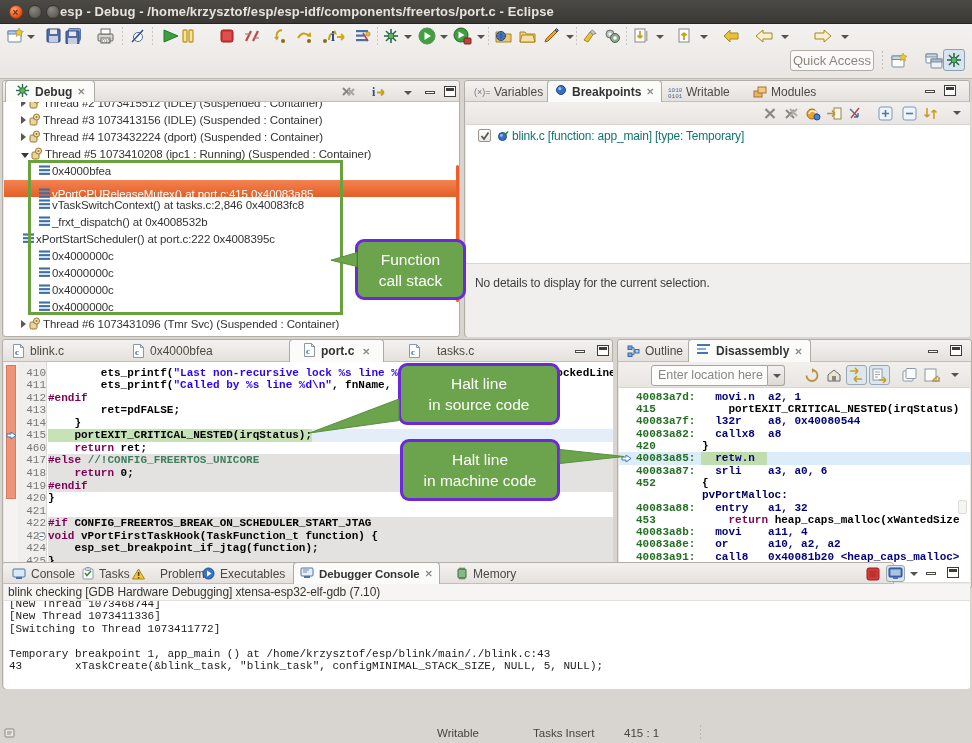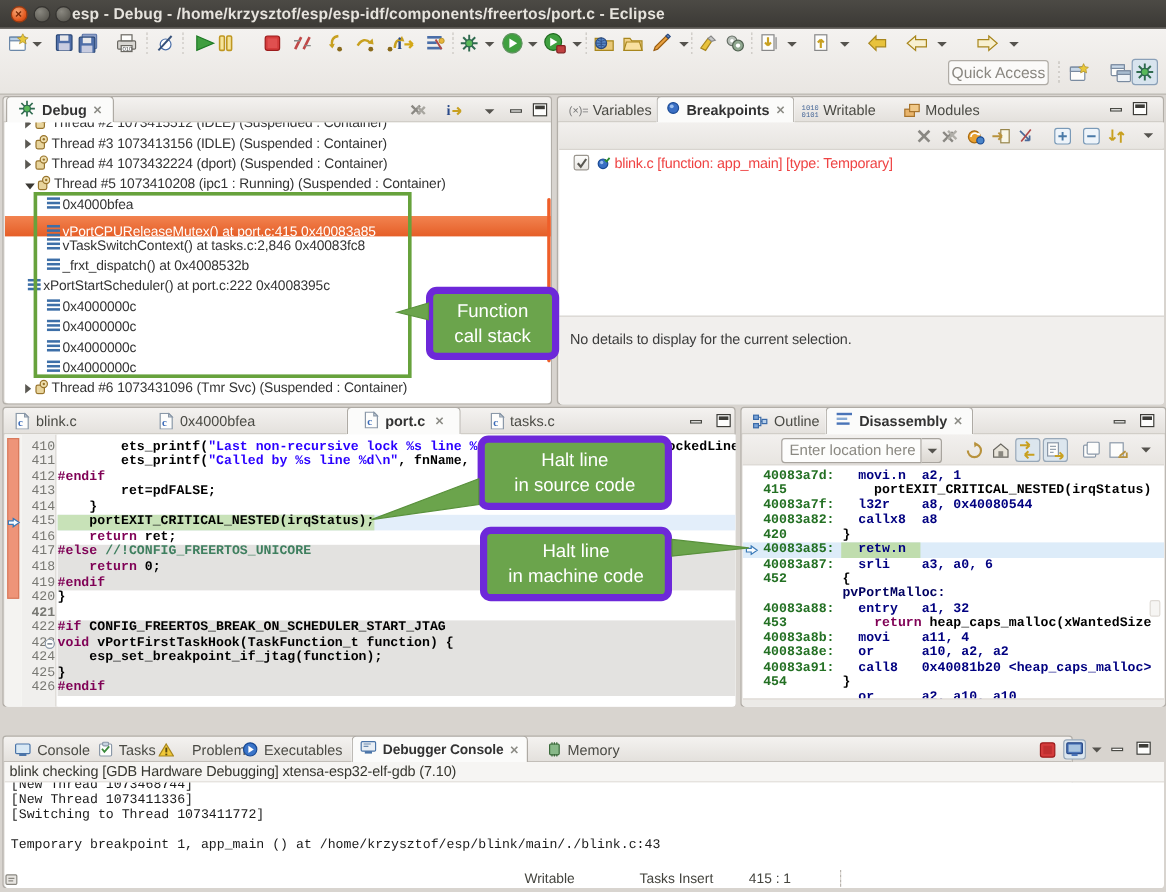--- a/index.html
+++ b/index.html
@@ -15,21 +15,21 @@
 .row{position:absolute;left:0;white-space:nowrap;display:flex;align-items:center;font-size:11.5px;color:#333;letter-spacing:-0.1px}
 .cline{position:absolute;font-family:"Liberation Mono",monospace;font-size:11px;font-weight:bold;white-space:pre;line-height:12.55px}
 .k{color:#7f0055}.s{color:#2a00ff}.cm{color:#3f7f5f}.g{color:#237023}.b{color:#000080}
 .tri-r{width:0;height:0;border-left:5px solid #5a5852;border-top:4px solid transparent;border-bottom:4px solid transparent;display:inline-block}
 .tri-d{width:0;height:0;border-top:5px solid #3a3833;border-left:4px solid transparent;border-right:4px solid transparent;display:inline-block}
 .chev{width:0;height:0;border-top:4px solid #55534e;border-left:4px solid transparent;border-right:4px solid transparent;display:inline-block}
 .winmin{position:absolute;width:12px;height:9px}
 .winmin i{position:absolute;left:1px;right:1px;top:3px;height:3px;border:1px solid #4a4a45;background:#fdfdfc}
 .winmax{position:absolute;width:12px;height:11px;border:1px solid #3d3c38;background:#fdfdfc}
 .winmax i{position:absolute;left:1px;right:1px;top:1px;height:3px;background:#3d3c38}
-.callout{position:absolute;background:#6ba44c;border:6px solid #6d28d9;border-radius:9px;color:#fff;text-align:center;font-size:15.5px;line-height:21px;display:flex;flex-direction:column;justify-content:center;z-index:40}
+.callout{position:absolute;background:#6ba44c;border:3px solid #6d28d9;border-radius:9px;color:#fff;text-align:center;font-size:15.5px;line-height:21px;display:flex;flex-direction:column;justify-content:center;z-index:40}
 .sep{position:absolute;top:27px;width:1px;height:18px;background:repeating-linear-gradient(#c9c5c0 0 2px,#f0eeec 2px 4px)}
 </style></head><body>
 <div class="abs" style="left:0;top:0;width:972px;height:24px;background:linear-gradient(#4c4a45,#3b3935);border-bottom:1px solid #282622">
 <div class="abs" style="left:9px;top:5px;width:14px;height:14px;border-radius:50%;background:radial-gradient(circle at 35% 30%,#f8a876,#e2571d 65%,#b23c0e);border:1px solid #9c3a10"></div>
 <div class="abs" style="left:12.5px;top:8.5px;width:7px;height:7px;color:#7a2a08;font-size:10px;line-height:7px;font-weight:bold">×</div>
 <div class="abs" style="left:28px;top:5px;width:14px;height:14px;border-radius:50%;background:radial-gradient(circle at 35% 30%,#8a8880,#5f5d56 70%,#474540);border:1px solid #353330"></div>
 <div class="abs" style="left:46px;top:5px;width:14px;height:14px;border-radius:50%;background:radial-gradient(circle at 35% 30%,#8a8880,#5f5d56 70%,#474540);border:1px solid #353330"></div>
 <div class="abs" style="left:60px;top:4px;font-size:13px;font-weight:bold;color:#e6e3dd;letter-spacing:0.1px">esp - Debug - /home/krzysztof/esp/esp-idf/components/freertos/port.c - Eclipse</div>
 </div>
 <div class="abs" style="left:0;top:24px;width:972px;height:55px;background:linear-gradient(#f4f2f0,#e9e6e2);border-bottom:1px solid #bcb8b2"></div>
@@ -424,21 +424,21 @@
     <div class="pcontent" style="left:1px;top:44px;width:504px;height:212px;border-radius:0 0 3px 3px">
       <div class="abs" style="left:12px;top:4px;width:13px;height:13px;background:linear-gradient(#fdfdfc,#e8e6e2);border:1px solid #9a968f;border-radius:2px"></div>
 <svg class="abs" style="left:14px;top:6px" width="10" height="10" viewBox="0 0 10 10">
         <path d="M1.5 5 l2.5 3 L8.5 1.5" stroke="#5a5852" stroke-width="1.8" fill="none"></path>
       </svg>
 <svg class="abs" style="left:31px;top:5px" width="12" height="12" viewBox="0 0 12 12">
         <circle cx="5.5" cy="6.5" r="4" fill="#3a6fc4" stroke="#1a4a94"></circle>
         <circle cx="4.4" cy="5.4" r="1.4" fill="#9cc0ee"></circle>
         <path d="M7 3 l1.5 1.5 L11 1.5" stroke="#2a8a2a" stroke-width="1.5" fill="none"></path>
       </svg>
-<div class="abs" style="left:46px;top:4px;font-size:12px;color:#ef4444;letter-spacing:-0.2px">blink.c [function: app_main] [type: Temporary]</div>
+<div class="abs" style="left:46px;top:4px;font-size:12px;color:#0f766e;letter-spacing:-0.2px">blink.c [function: app_main] [type: Temporary]</div>
       <div class="abs" style="left:0;top:138px;width:504px;height:74px;background:#f1efed;border-top:1px solid #d8d5d0"></div>
       <div class="abs" style="left:9px;top:151px;font-size:12px;color:#3c3c3c;letter-spacing:-0.1px">No details to display for the current selection.</div>
     </div>
   </div>
 <div class="panel" style="left:2px;top:339px;width:611px;height:250px">
     <div class="phead" style="height:22px;border-bottom:1px solid #c2beb8;border-radius:3px 3px 0 0"></div>
     <div class="tab" style="left:2px;height:22px">
       <svg width="13" height="14" viewBox="0 0 13 14">
         <path d="M1.5 0.5 h7 l3 3 v10 h-10 Z" fill="#fdfdfc" stroke="#8a98a8"></path>
         <path d="M8.5 .5 l3 3 h-3 Z" fill="#d8e0e8" stroke="#8a98a8"></path>
@@ -458,21 +458,21 @@
           <path d="M1.5 0.5 h7 l3 3 v10 h-10 Z" fill="#fdfdfc" stroke="#8a98a8"></path>
           <path d="M8.5 .5 l3 3 h-3 Z" fill="#d8e0e8" stroke="#8a98a8"></path>
           <text x="3" y="11" font-size="9" fill="#3a6ab8" font-weight="bold" font-family="Liberation Serif">c</text>
         </svg></span>port.c<span class="tx" style="margin-left:8px">✕</span></div>
     <div class="tab" style="left:398px;height:22px">
       <svg width="13" height="14" viewBox="0 0 13 14">
         <path d="M1.5 0.5 h7 l3 3 v10 h-10 Z" fill="#fdfdfc" stroke="#8a98a8"></path>
         <path d="M8.5 .5 l3 3 h-3 Z" fill="#d8e0e8" stroke="#8a98a8"></path>
         <text x="3" y="11" font-size="9" fill="#3a6ab8" font-weight="bold" font-family="Liberation Serif">c</text>
       </svg>
-      <span style="margin-left:4px">tasks.c</span>
+      <span style="margin-left:16px">tasks.c</span>
     </div>
     <div class="winmin" style="left:571px;top:7px">
       <i></i>
     </div>
     <div class="winmax" style="left:594px;top:5px">
       <i></i>
     </div>
     <div class="pcontent" style="left:1px;top:22px;width:609px;height:227px;border-radius:0 0 3px 3px">
       <div class="abs" style="left:0;top:0;width:14px;height:227px;background:#f4f3f1"></div>
       <div class="abs" style="left:1.5px;top:3px;width:10px;height:134px;background:#ee9478;border:1px solid #d87a5c"></div>
@@ -487,31 +487,31 @@
       <div class="cline" style="left:16px;top:17.15px;width:26px;color:#787873;font-weight:normal;text-align:right">411</div>
       <div class="cline" style="left:44px;top:17.15px;color:#000"><i>        </i>ets_printf(<span class="s">"Called by %s line %d\n"</span>, fnName, line);</div>
       <div class="cline" style="left:16px;top:29.7px;width:26px;color:#787873;font-weight:normal;text-align:right">412</div>
       <div class="cline" style="left:44px;top:29.7px;color:#000"><span class="k">#endif</span></div>
       <div class="cline" style="left:16px;top:42.25px;width:26px;color:#787873;font-weight:normal;text-align:right">413</div>
       <div class="cline" style="left:44px;top:42.25px;color:#000"><i>        </i>ret=pdFALSE;</div>
       <div class="cline" style="left:16px;top:54.8px;width:26px;color:#787873;font-weight:normal;text-align:right">414</div>
       <div class="cline" style="left:44px;top:54.8px;color:#000"><i>    </i>}</div>
       <div class="cline" style="left:16px;top:67.35px;width:26px;color:#787873;font-weight:normal;text-align:right">415</div>
       <div class="cline" style="left:44px;top:67.35px;color:#000"><i>    </i>portEXIT_CRITICAL_NESTED(irqStatus);</div>
-      <div class="cline" style="left:16px;top:79.9px;width:26px;color:#787873;font-weight:normal;text-align:right">416</div>
+      <div class="cline" style="left:16px;top:79.9px;width:26px;color:#787873;font-weight:normal;text-align:right">460</div>
       <div class="cline" style="left:44px;top:79.9px;color:#000"><i>    </i><span class="k">return</span> ret;</div>
       <div class="cline" style="left:16px;top:92.45px;width:26px;color:#787873;font-weight:normal;text-align:right">417</div>
       <div class="cline" style="left:44px;top:92.45px;color:#000"><span class="k">#else</span> <span class="cm">//!CONFIG_FREERTOS_UNICORE</span></div>
       <div class="cline" style="left:16px;top:105.0px;width:26px;color:#787873;font-weight:normal;text-align:right">418</div>
       <div class="cline" style="left:44px;top:105.0px;color:#000"><i>    </i><span class="k">return</span> 0;</div>
       <div class="cline" style="left:16px;top:117.55px;width:26px;color:#787873;font-weight:normal;text-align:right">419</div>
       <div class="cline" style="left:44px;top:117.55px;color:#000"><span class="k">#endif</span></div>
       <div class="cline" style="left:16px;top:130.1px;width:26px;color:#787873;font-weight:normal;text-align:right">420</div>
       <div class="cline" style="left:44px;top:130.1px;color:#000">}</div>
-      <div class="cline" style="left:16px;top:142.65px;width:26px;color:#787873;font-weight:bold;text-align:right">421</div>
+      <div class="cline" style="left:16px;top:142.65px;width:26px;color:#787873;font-weight:normal;text-align:right">421</div>
       <div class="cline" style="left:44px;top:142.65px;color:#000"></div>
       <div class="cline" style="left:16px;top:155.2px;width:26px;color:#787873;font-weight:normal;text-align:right">422</div>
       <div class="cline" style="left:44px;top:155.2px;color:#000"><span class="k">#if</span> CONFIG_FREERTOS_BREAK_ON_SCHEDULER_START_JTAG</div>
       <div class="cline" style="left:16px;top:167.75px;width:26px;color:#787873;font-weight:normal;text-align:right">423</div>
       <div class="cline" style="left:44px;top:167.75px;color:#000"><span class="k">void</span> vPortFirstTaskHook(TaskFunction_t function) {</div>
       <div class="cline" style="left:16px;top:180.3px;width:26px;color:#787873;font-weight:normal;text-align:right">424</div>
       <div class="cline" style="left:44px;top:180.3px;color:#000"><i>    </i>esp_set_breakpoint_if_jtag(function);</div>
       <div class="cline" style="left:16px;top:192.85px;width:26px;color:#787873;font-weight:normal;text-align:right">425</div>
       <div class="cline" style="left:44px;top:192.85px;color:#000">}</div>
       <div class="cline" style="left:16px;top:205.4px;width:26px;color:#787873;font-weight:normal;text-align:right">426</div>
@@ -599,21 +599,21 @@
       <div class="cline" style="left:17px;top:162.7px;color:#000"><span class="g">40083a91:</span><span class="b">   call8   0x40081b20 &lt;heap_caps_malloc&gt;</span></div>
       <div class="cline" style="left:17px;top:175.0px;color:#000"><span class="g">454</span>       }</div>
       <div class="cline" style="left:17px;top:187.3px;color:#000"><span class="b">            or      a2, a10, a10</span></div>
       <svg class="abs" style="left:2px;top:66.3px" width="11" height="9" viewBox="0 0 11 9">
         <path d="M1 3 h4 V1 l5 3.5 L5 8 V6 H1 Z" fill="#f8fcff" stroke="#3a7ab8" stroke-width="1"></path>
       </svg>
       <div class="abs" style="left:0;top:194px;width:351px;height:7px;background:#eceae7;border-top:1px solid #dedad5"></div>
       <div class="abs" style="left:339px;top:112px;width:9px;height:14px;background:#f6f5f3;border:1px solid #dedad5;border-radius:2px"></div>
     </div>
   </div>
-<div class="panel" style="left:2px;top:613px;width:892px;height:127px">
+<div class="panel" style="left:2px;top:562px;width:892px;height:127px">
     <div class="phead" style="height:21px;border-bottom:1px solid #c2beb8;border-radius:3px 3px 0 0"></div>
     <div class="tab" style="left:2px;height:21px">
       <svg width="14" height="12" viewBox="0 0 14 12">
         <rect x="1" y="1" width="12" height="8" rx="1" fill="#d8e8f4" stroke="#4a74a8"></rect>
         <rect x="4" y="9" width="6" height="2" fill="#4a74a8"></rect>
       </svg>
       <span style="margin-left:5px">Console</span>
     </div>
     <div class="tab" style="left:72px;height:21px">
       <svg width="12" height="13" viewBox="0 0 12 13">
@@ -668,20 +668,21 @@
       <i></i>
     </div>
     <div class="abs" style="left:1px;top:21px;width:966px;height:17px;background:#f6f5f3;border-bottom:1px solid #e2dfda"></div>
     <div class="abs" style="left:5px;top:22px;font-size:12px;color:#36362f;letter-spacing:-0.1px">blink checking [GDB Hardware Debugging] xtensa-esp32-elf-gdb (7.10)</div>
     <div class="pcontent" style="left:1px;top:38px;width:966px;height:88px;border-radius:0 0 3px 3px">
       <div class="cline" style="left:5px;top:-3.5px;font-weight:normal;color:#1a1a1a;line-height:12.5px">[New Thread 1073468744]</div>
       <div class="cline" style="left:5px;top:9.0px;font-weight:normal;color:#1a1a1a;line-height:12.5px">[New Thread 1073411336]</div>
       <div class="cline" style="left:5px;top:21.5px;font-weight:normal;color:#1a1a1a;line-height:12.5px">[Switching to Thread 1073411772]</div>
       <div class="cline" style="left:5px;top:34.0px;font-weight:normal;color:#1a1a1a;line-height:12.5px"></div>
       <div class="cline" style="left:5px;top:46.5px;font-weight:normal;color:#1a1a1a;line-height:12.5px">Temporary breakpoint 1, app_main () at /home/krzysztof/esp/blink/main/./blink.c:43</div>
+      <div class="cline" style="left:5px;top:59.0px;font-weight:normal;color:#1a1a1a;line-height:12.5px">43&nbsp;&nbsp;&nbsp;&nbsp;&nbsp;&nbsp;&nbsp;&nbsp;xTaskCreate(&amp;blink_task, "blink_task", configMINIMAL_STACK_SIZE, NULL, 5, NULL);</div>
     </div>
   </div>
 <svg class="abs" style="left:4px;top:727px" width="12" height="12" viewBox="0 0 12 12">
     <rect x="1" y="2" width="9" height="8" rx="1" fill="#e8e6e2" stroke="#8a8881"></rect>
     <path d="M3 5 h5 M3 7 h4" stroke="#8a8881"></path>
   </svg>
 <div class="abs" style="left:437px;top:727px;font-size:11.5px;color:#44443e">Writable</div>
 <div class="abs" style="left:533px;top:727px;font-size:11.5px;color:#44443e">Tasks Insert</div>
 <div class="abs" style="left:624px;top:727px;font-size:11.5px;color:#44443e">415 : 1</div>
 <div class="abs" style="left:700px;top:725px;width:1px;height:14px;background:repeating-linear-gradient(#b8b4ae 0 2px,#dcd8d3 2px 4px)"></div>

